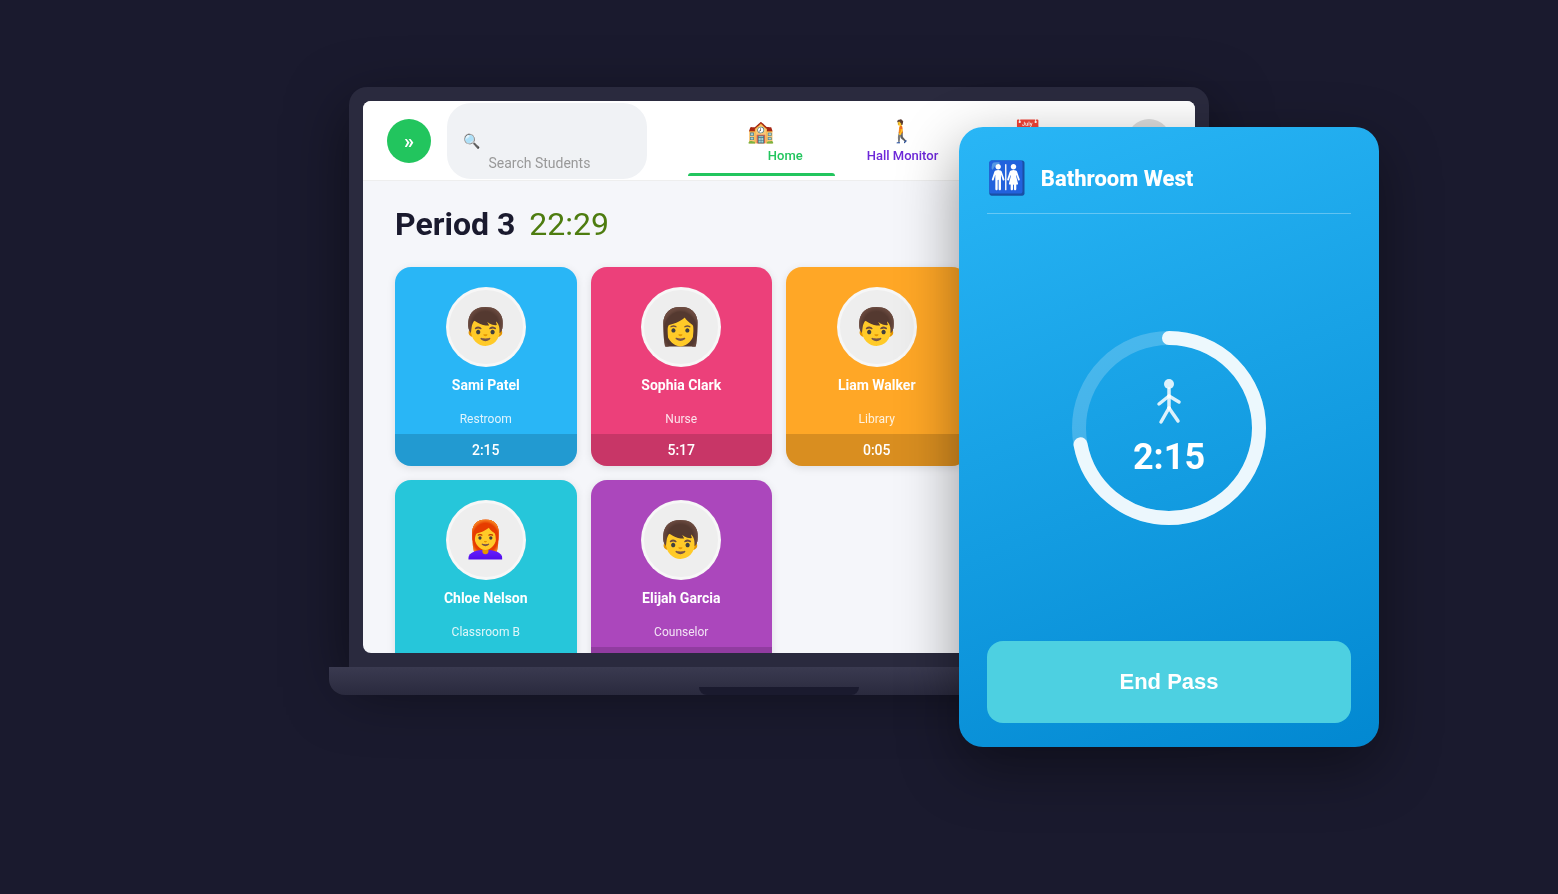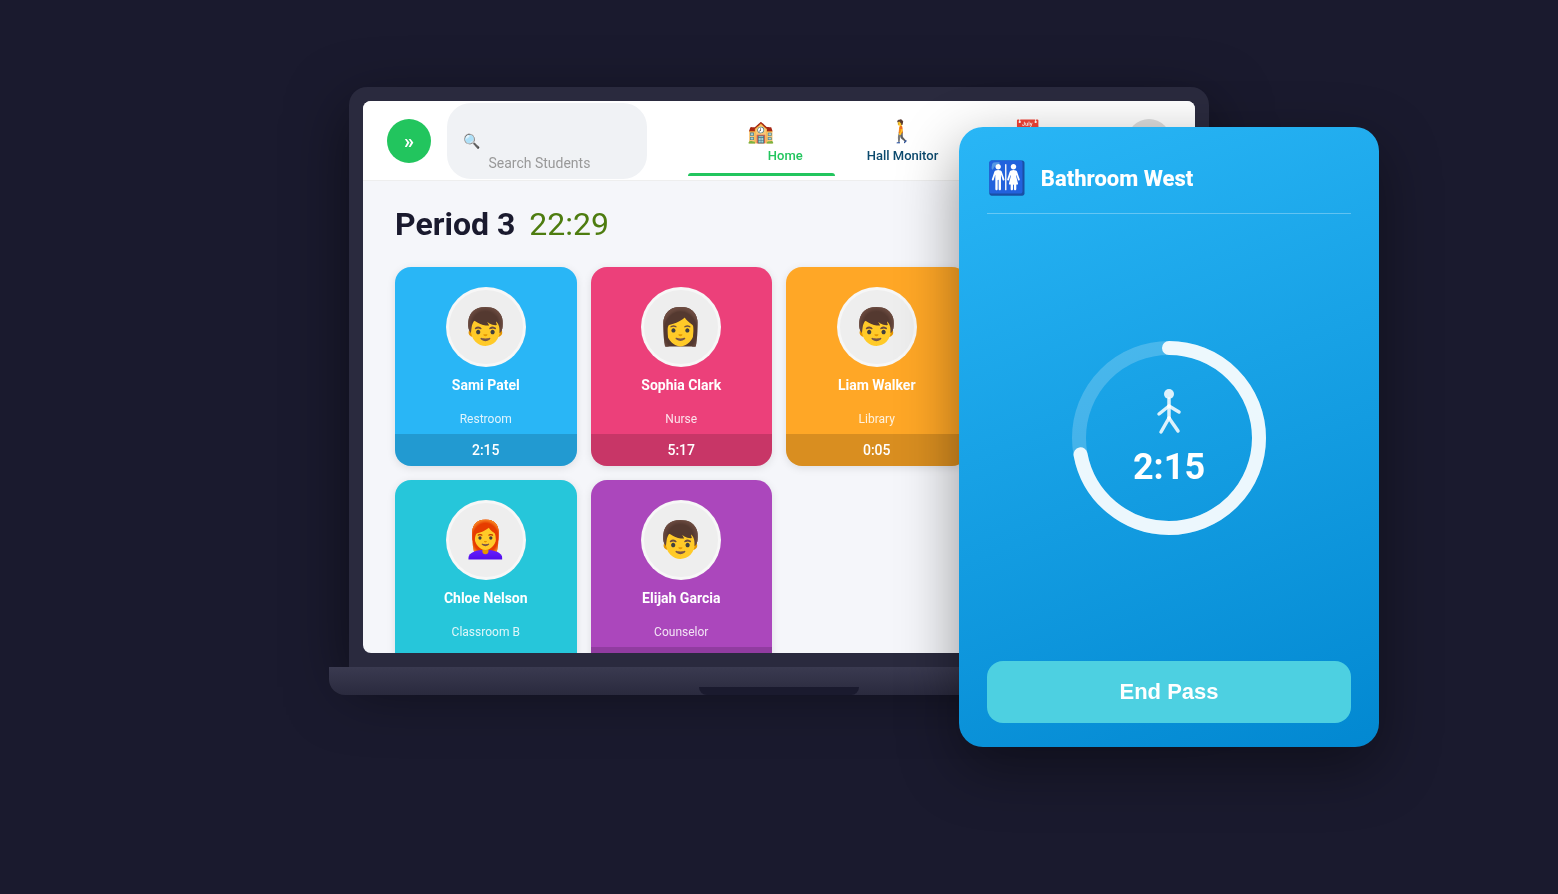--- a/index.html
+++ b/index.html
@@ -156,21 +156,21 @@
       border-radius: 3px 3px 0 0;
     }
 
     .nav-tab-icon {
       font-size: 22px;
     }
 
     .nav-tab-label {
       font-size: 13px;
       font-weight: 500;
-      color: #0c4a6e;
+      color: #6d28d9;
     }
 
     .nav-tab.active .nav-tab-label {
       color: #22c55e;
       margin-left: 48px;
     }
 
     .nav-avatar {
       width: 44px;
       height: 44px;
@@ -402,21 +402,21 @@
       font-weight: 700;
       color: white;
     }
 
     
     .end-pass-btn {
       width: 100%;
       background: #4dd0e1;
       border: none;
       border-radius: 16px;
-      padding: 18px;
+      padding: 28px;
       font-size: 22px;
       font-weight: 700;
       color: white;
       cursor: pointer;
       margin-top: 16px;
     }
   </style>
 </head>
 <body>
 

